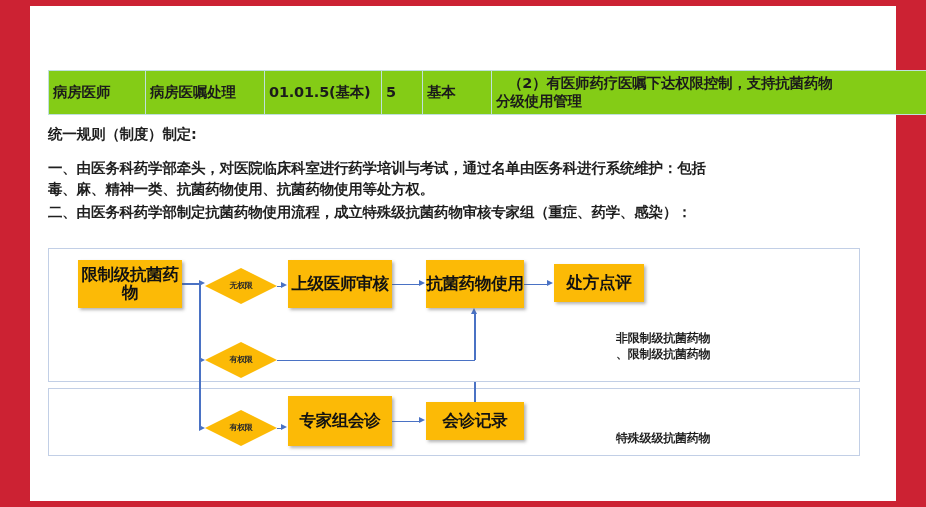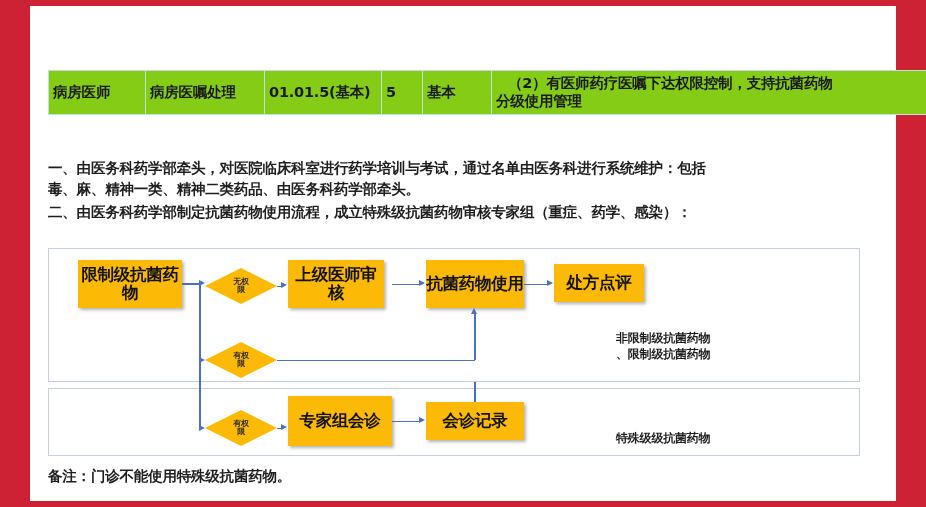--- a/index.html
+++ b/index.html
@@ -97,21 +97,21 @@
     align-items: center;
     justify-content: center;
     text-align: center;
     font-size: 16.5px;
     line-height: 1.12;
     box-shadow: 2px 2px 3px rgba(90,90,90,0.45);
     box-sizing: border-box;
     letter-spacing: -0.3px;
   }
   #n-prescribe { left: 48px;  top: 254px; width: 104px; height: 48px; }
-  #n-review    { left: 258px; top: 254px; width: 96px; height: 48px; }
+  #n-review    { left: 258px; top: 254px; width: 104px; height: 48px; }
   #n-use       { left: 396px; top: 254px; width: 98px;  height: 48px; }
   #n-comment   { left: 524px; top: 258px; width: 90px;  height: 38px; }
   #n-expert    { left: 258px; top: 390px; width: 104px; height: 50px; }
   #n-record    { left: 396px; top: 396px; width: 98px;  height: 38px; }
 
   
   .diamond {
     position: absolute;
     width: 72px;
     height: 36px;
@@ -119,21 +119,20 @@
   .diamond .shape {
     position: absolute;
     left: 0; top: 0;
     width: 100%; height: 100%;
   }
   .diamond .dlabel {
     position: absolute;
     left: 0; top: 0;
     width: 100%; height: 100%;
     display: flex;
-    flex-direction: column;
     align-items: center;
     justify-content: center;
     font-size: 8px;
     font-weight: bold;
     color: #2b2b2b;
     line-height: 1.0;
     letter-spacing: -0.3px;
   }
   #d-noauth  { left: 175px; top: 262px; }
   #d-auth1   { left: 175px; top: 336px; }
@@ -189,25 +188,25 @@
           <td class="c4">5</td>
           <td class="c5">基本</td>
           <td class="c6">
             <span class="ind">（2）有医师药疗医嘱下达权限控制，支持抗菌药物</span><br>
             <span>分级使用管理</span>
           </td>
         </tr>
       </tbody>
     </table>
 
+    <div class="para" id="p-title">统一规则（制度）制定:</div>
     <div class="para" id="p-one">一、由医务科药学部牵头，对医院临床科室进行药学培训与考试，通过名单由医务科进行系统维护：包括
-毒、麻、精神一类、精神二类药品、由医务科药学部牵头。</div>
+毒、麻、精神一类、抗菌药物使用、抗菌药物使用等处方权。</div>
     <div class="para" id="p-two">二、由医务科药学部制定抗菌药物使用流程，成立特殊级抗菌药物审核专家组（重症、药学、感染）：</div>
     <div class="para" id="p-three">三、流程:</div>
-    <div class="para" id="p-note">备注：门诊不能使用特殊级抗菌药物。</div>
 
     <div class="panel" id="panel-top"></div>
     <div class="panel" id="panel-bottom"></div>
 
     <div class="ln lnh" style="left:152px; top:277px; width:18px;"></div>
 
     <div class="ln lnv" style="left:169px; top:277px; height:145px;"></div>
 
     <div class="arrow arrow-r" style="left:169px; top:273.5px;"></div>
 

